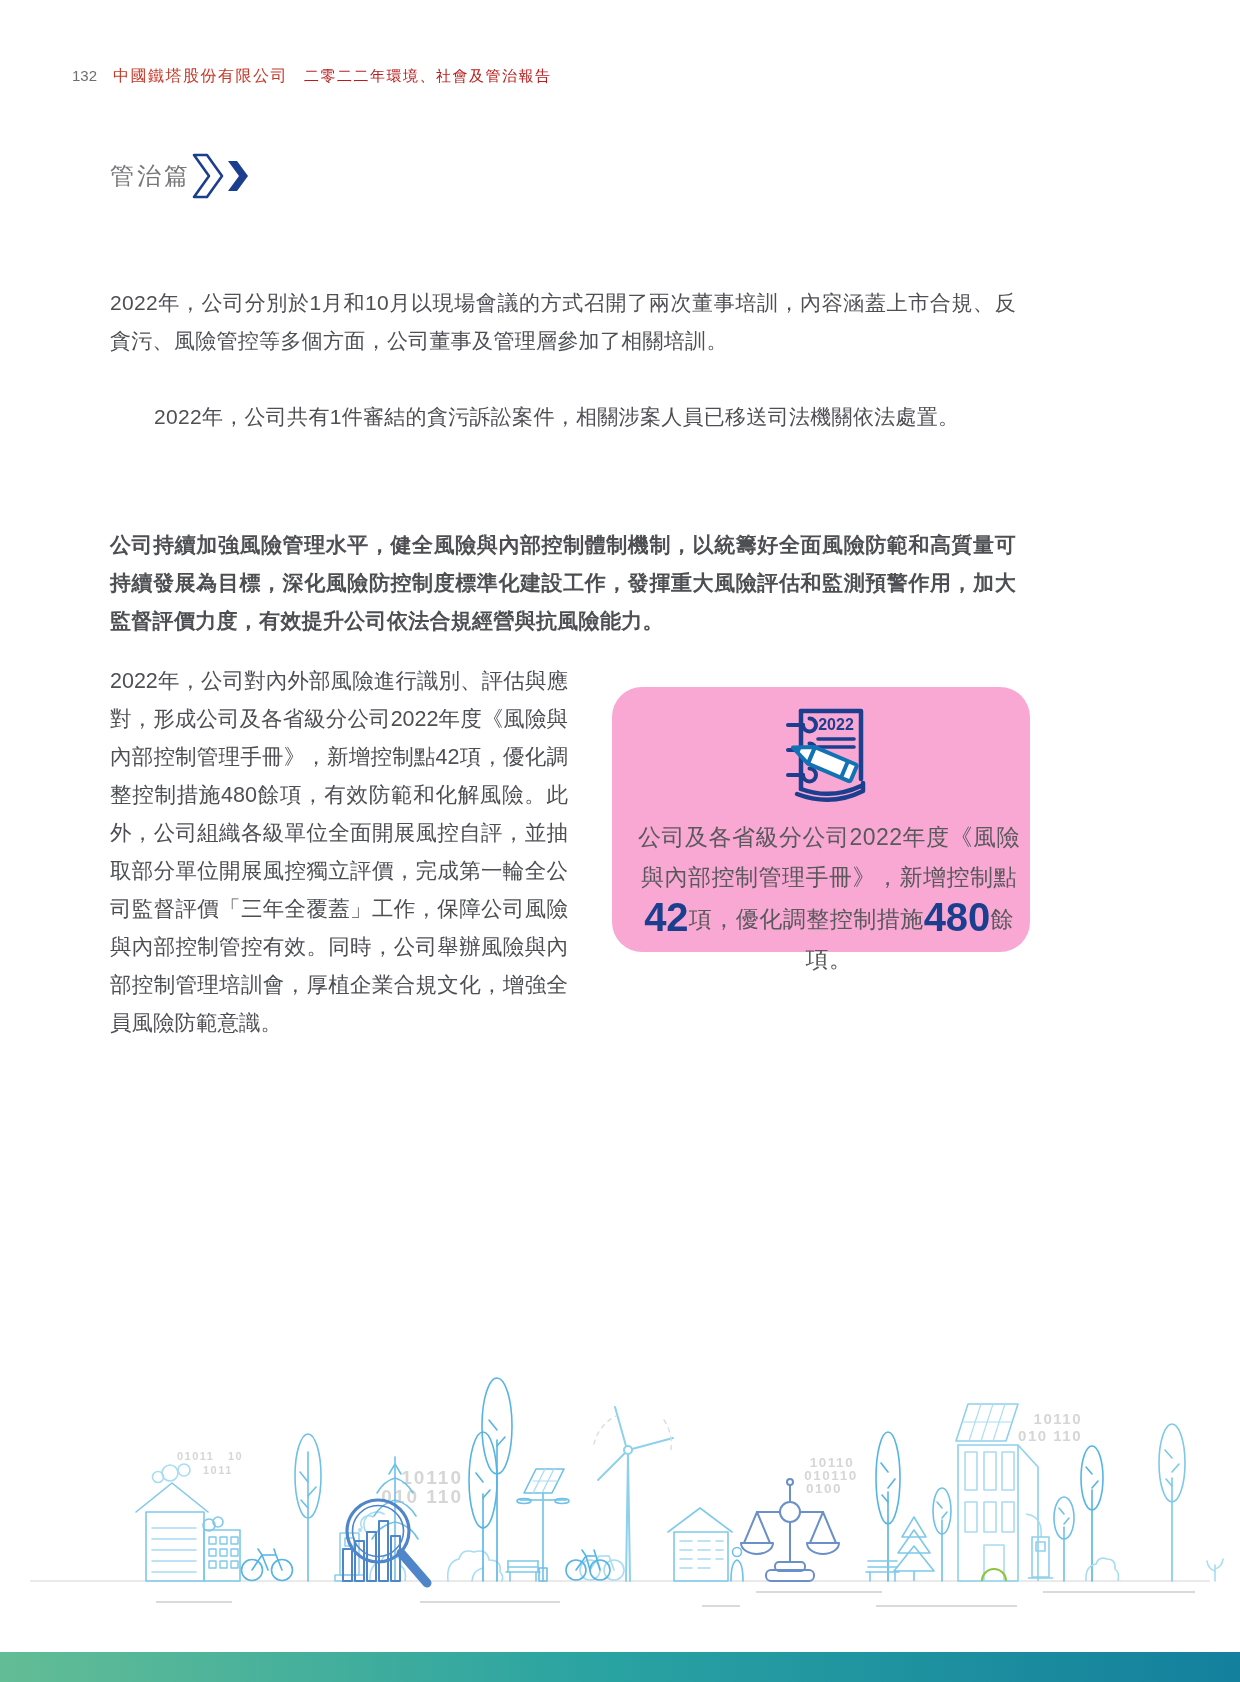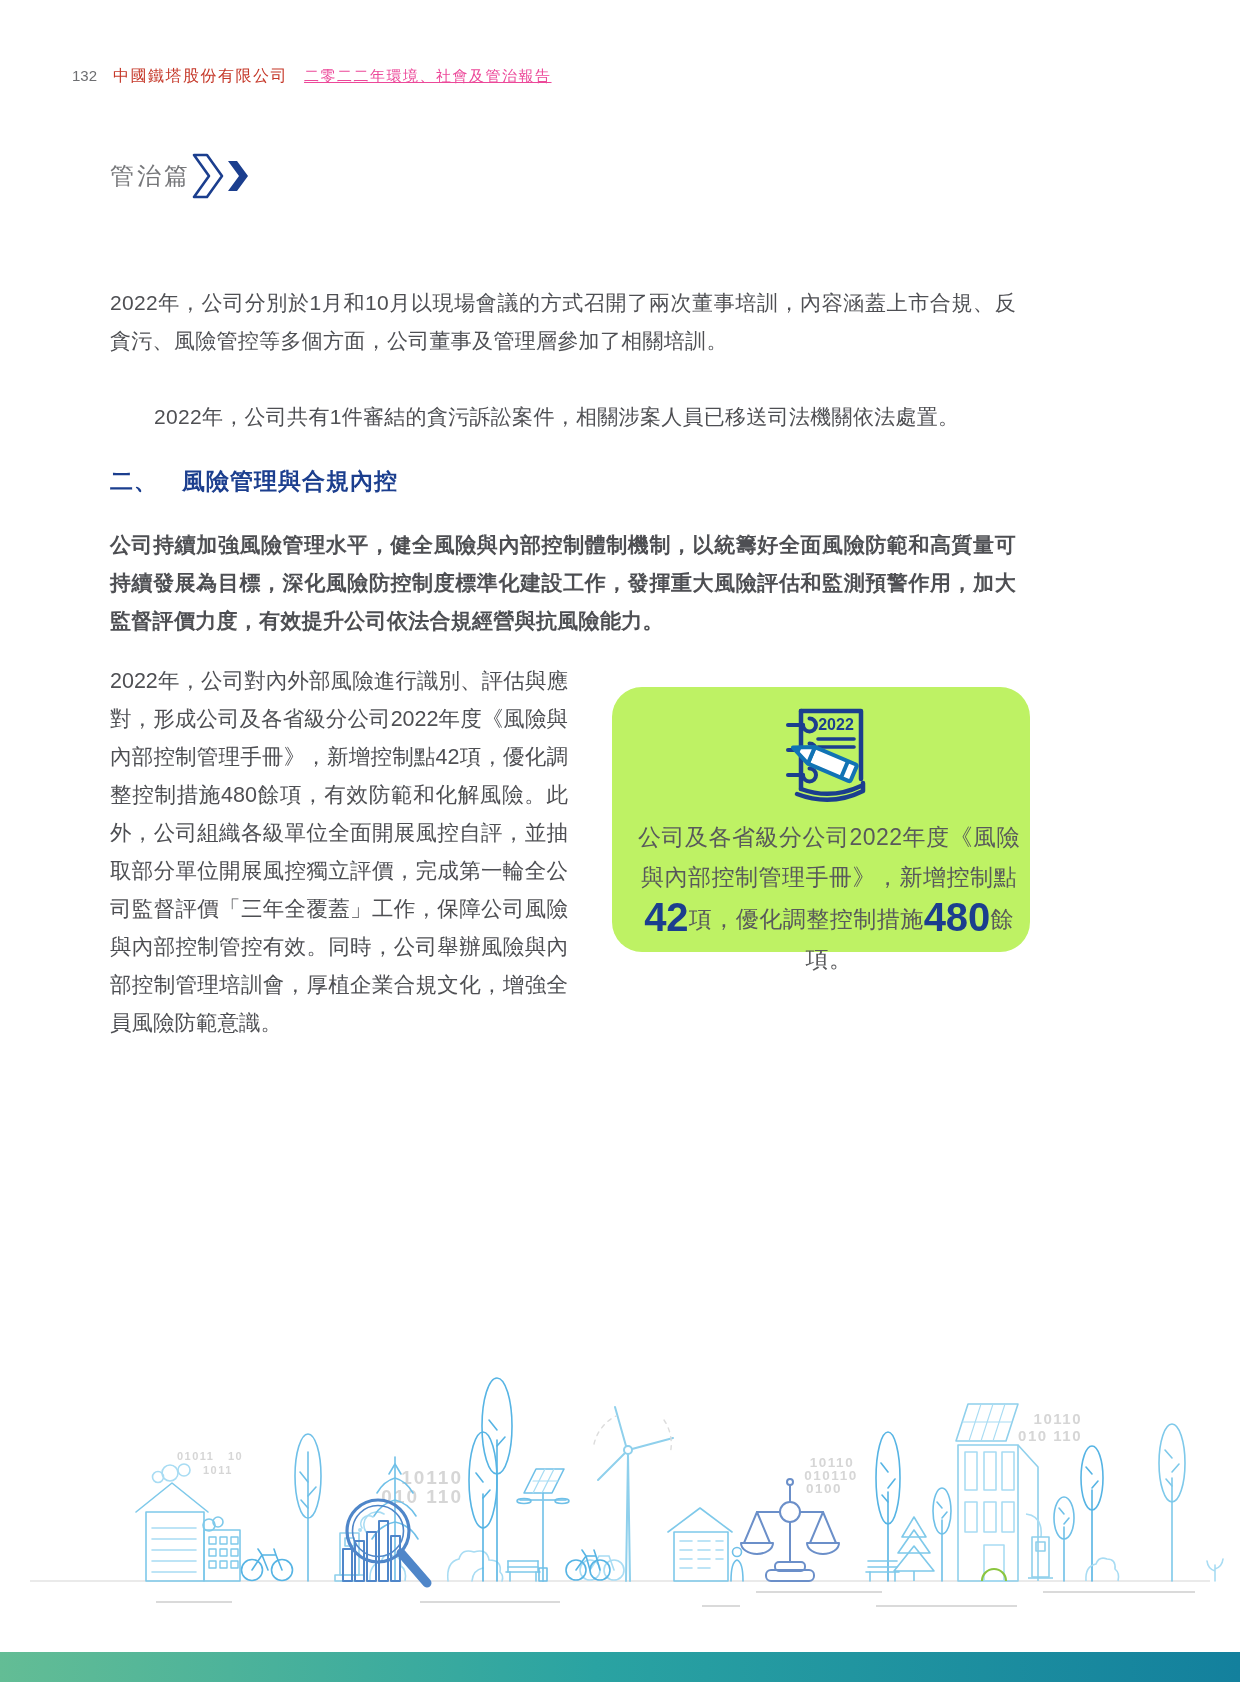--- a/index.html
+++ b/index.html
@@ -2,35 +2,35 @@
 <html><head>
 <meta charset="utf-8">
 <style>
   html,body{margin:0;padding:0;background:#fff;}
   .page{position:relative;width:1240px;height:1682px;background:#fff;overflow:hidden;
         font-family:"Liberation Sans","DejaVu Sans",sans-serif;}
   
   .hdr{position:absolute;left:72px;top:66px;display:flex;align-items:baseline;gap:16px;white-space:nowrap;}
   .hdr .pnum{font-size:15px;color:#6d6e71;text-align:center;}
   .hdr .comp{font-size:16px;font-weight:normal;color:#c53728;letter-spacing:1.5px;}
-  .hdr .rtitle{font-size:15px;color:#ec4899;letter-spacing:1.5px;text-decoration:underline;}
+  .hdr .rtitle{font-size:15px;color:#b91c1c;letter-spacing:1.5px;}
   
   .seclbl{position:absolute;left:110px;top:152px;display:flex;align-items:center;}
   .seclbl .t{font-size:24px;color:#77787b;letter-spacing:3px;}
   
   .para{position:absolute;left:110px;width:906px;font-size:21px;line-height:38px;color:#4e4f53;
         text-align:justify;letter-spacing:0.3px;}
   #para1{top:284px;}
   #para2{top:398px;margin-left:44px;}
   .h2{position:absolute;left:110px;top:466px;font-size:23px;font-weight:bold;color:#1b3e8e;letter-spacing:1px;}
   #para3{top:526px;font-weight:bold;}
   .leftcol{position:absolute;left:110px;top:662px;width:458px;font-size:21.5px;line-height:38px;
         color:#4e4f53;text-align:justify;}
   
-  .callout{position:absolute;left:612px;top:687px;width:418px;height:265px;background:#bef264;
+  .callout{position:absolute;left:612px;top:687px;width:418px;height:265px;background:#f9a8d4;
         border-radius:30px;}
   .callout .icn{position:absolute;left:50%;top:14px;transform:translateX(-50%);}
   .callout .ctx{position:absolute;left:19px;right:3px;top:130px;text-align:center;
         font-size:23px;line-height:40px;color:#58595b;letter-spacing:0.5px;}
   .callout .big{font-size:40px;font-weight:bold;color:#1b3e8e;line-height:40px;vertical-align:-4px;letter-spacing:0;}
   
   .illus{position:absolute;left:0;top:1282px;width:1240px;height:340px;}
   
   .footbar{position:absolute;left:0;top:1652px;width:1240px;height:30px;
         background:linear-gradient(90deg,#63bd95 0%,#2aa3a2 48%,#13809d 100%);}
@@ -50,21 +50,20 @@
   <div class="seclbl">
     <span class="t">管治篇</span>
     <svg width="62" height="48" viewBox="0 0 62 48">
       <path d="M3,3 h13 l15,21 -15,21 H3 l15,-21 Z" fill="none" stroke="#1b3e8e" stroke-width="2.6" stroke-linejoin="round"></path>
       <path d="M37,9 h9 l11,15 -11,15 h-9 l11,-15 Z" fill="#1b3e8e"></path>
     </svg>
   </div>
 
   <div class="para" id="para1">2022年，公司分別於1月和10月以現場會議的方式召開了兩次董事培訓，內容涵蓋上市合規、反貪污、風險管控等多個方面，公司董事及管理層參加了相關培訓。</div>
   <div class="para" id="para2">2022年，公司共有1件審結的貪污訴訟案件，相關涉案人員已移送司法機關依法處置。</div>
-  <div class="h2">二、　風險管理與合規內控</div>
   <div class="para" id="para3">公司持續加強風險管理水平，健全風險與內部控制體制機制，以統籌好全面風險防範和高質量可持續發展為目標，深化風險防控制度標準化建設工作，發揮重大風險評估和監測預警作用，加大監督評價力度，有效提升公司依法合規經營與抗風險能力。</div>
   <div class="leftcol">2022年，公司對內外部風險進行識別、評估與應對，形成公司及各省級分公司2022年度《風險與內部控制管理手冊》，新增控制點42項，優化調整控制措施480餘項，有效防範和化解風險。此外，公司組織各級單位全面開展風控自評，並抽取部分單位開展風控獨立評價，完成第一輪全公司監督評價「三年全覆蓋」工作，保障公司風險與內部控制管控有效。同時，公司舉辦風險與內部控制管理培訓會，厚植企業合規文化，增強全員風險防範意識。</div>
 
   <div class="callout">
     <svg class="icn" width="128" height="112" viewBox="0 0 128 112">
       <g stroke="#1b3e8e" stroke-width="4.5" fill="none" stroke-linecap="round" stroke-linejoin="round">
         <path d="M44,10 H104 V78"></path>
         <path d="M44,10 V88"></path>
         <path d="M44,88 Q74,99 104,85"></path>
         <path d="M40,93 Q74,106 106,90 L106,82"></path>

